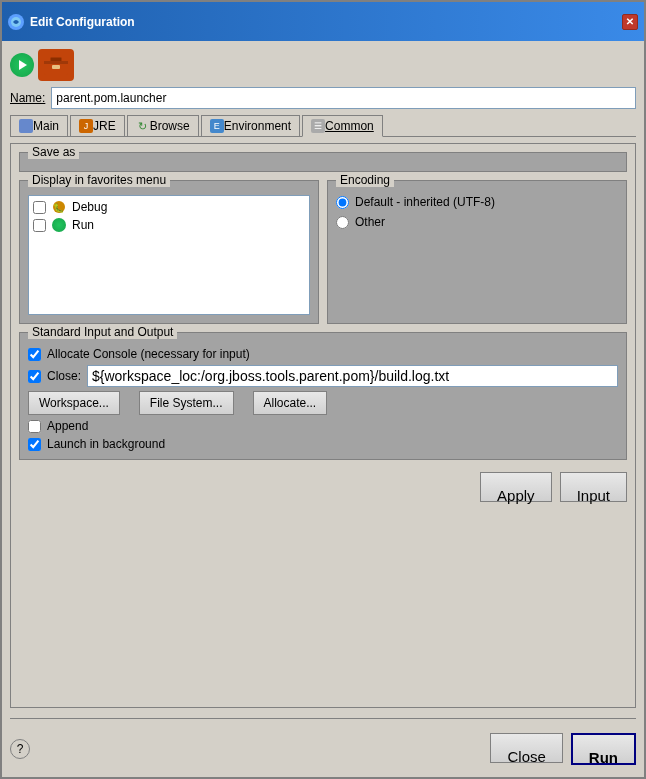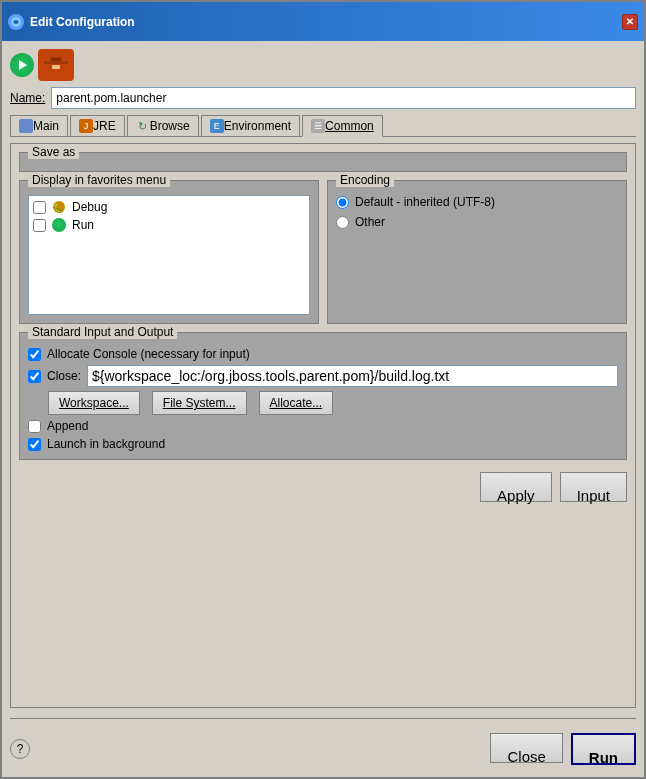--- a/index.html
+++ b/index.html
@@ -284,23 +284,21 @@
     .file-input {
       flex: 1;
       height: 22px;
       border: 1px solid #7f9db9;
       background: white;
       padding: 2px 4px;
       font-size: 14px;
     }
     .btn-row {
       display: flex;
-      gap: 12px;
-      margin-left: 20px;
-      text-decoration: underline;
+      gap: 19px;
     }
     .std-btn {
       height: 24px;
       padding: 2px 10px;
       border: 1px solid #808080;
       background: linear-gradient(to bottom, #e8e8e8, #d0d0d0);
       cursor: pointer;
       font-size: 12px;
     }
     .append-row {

